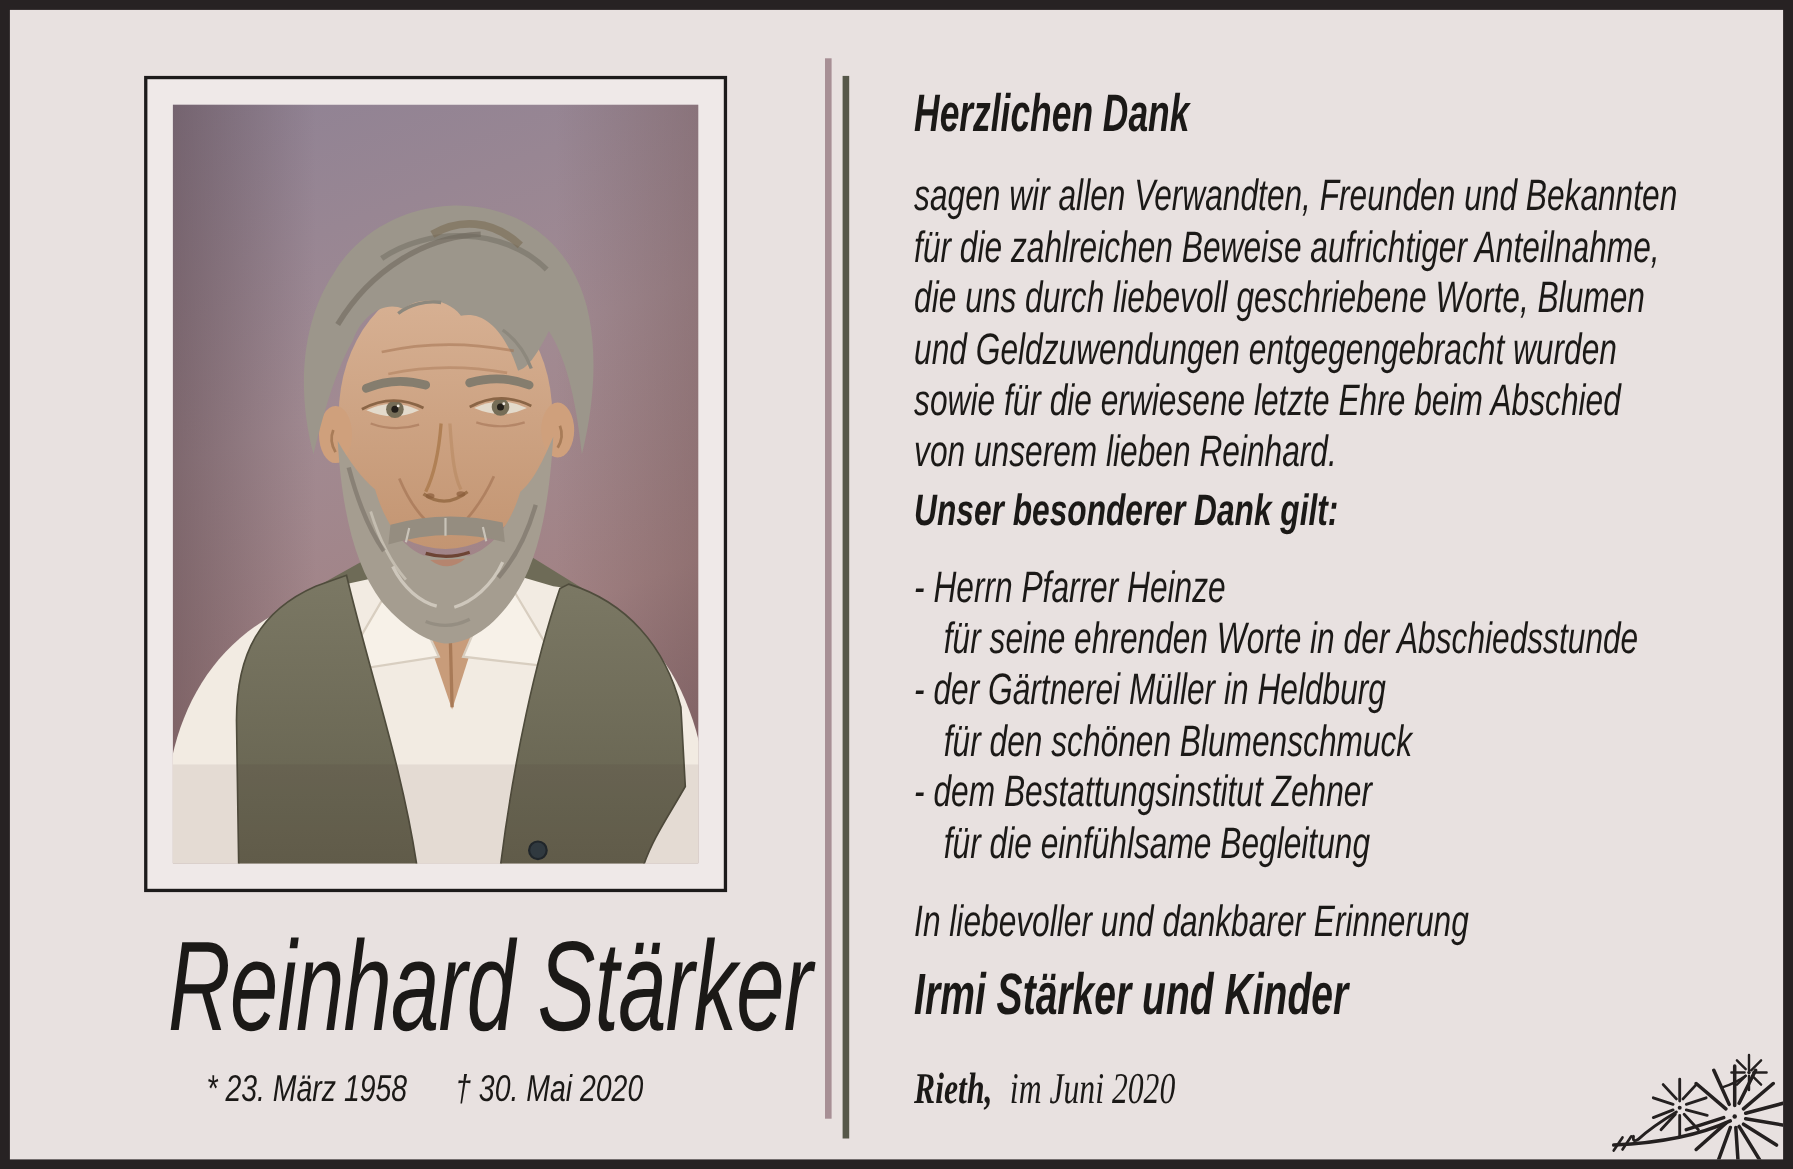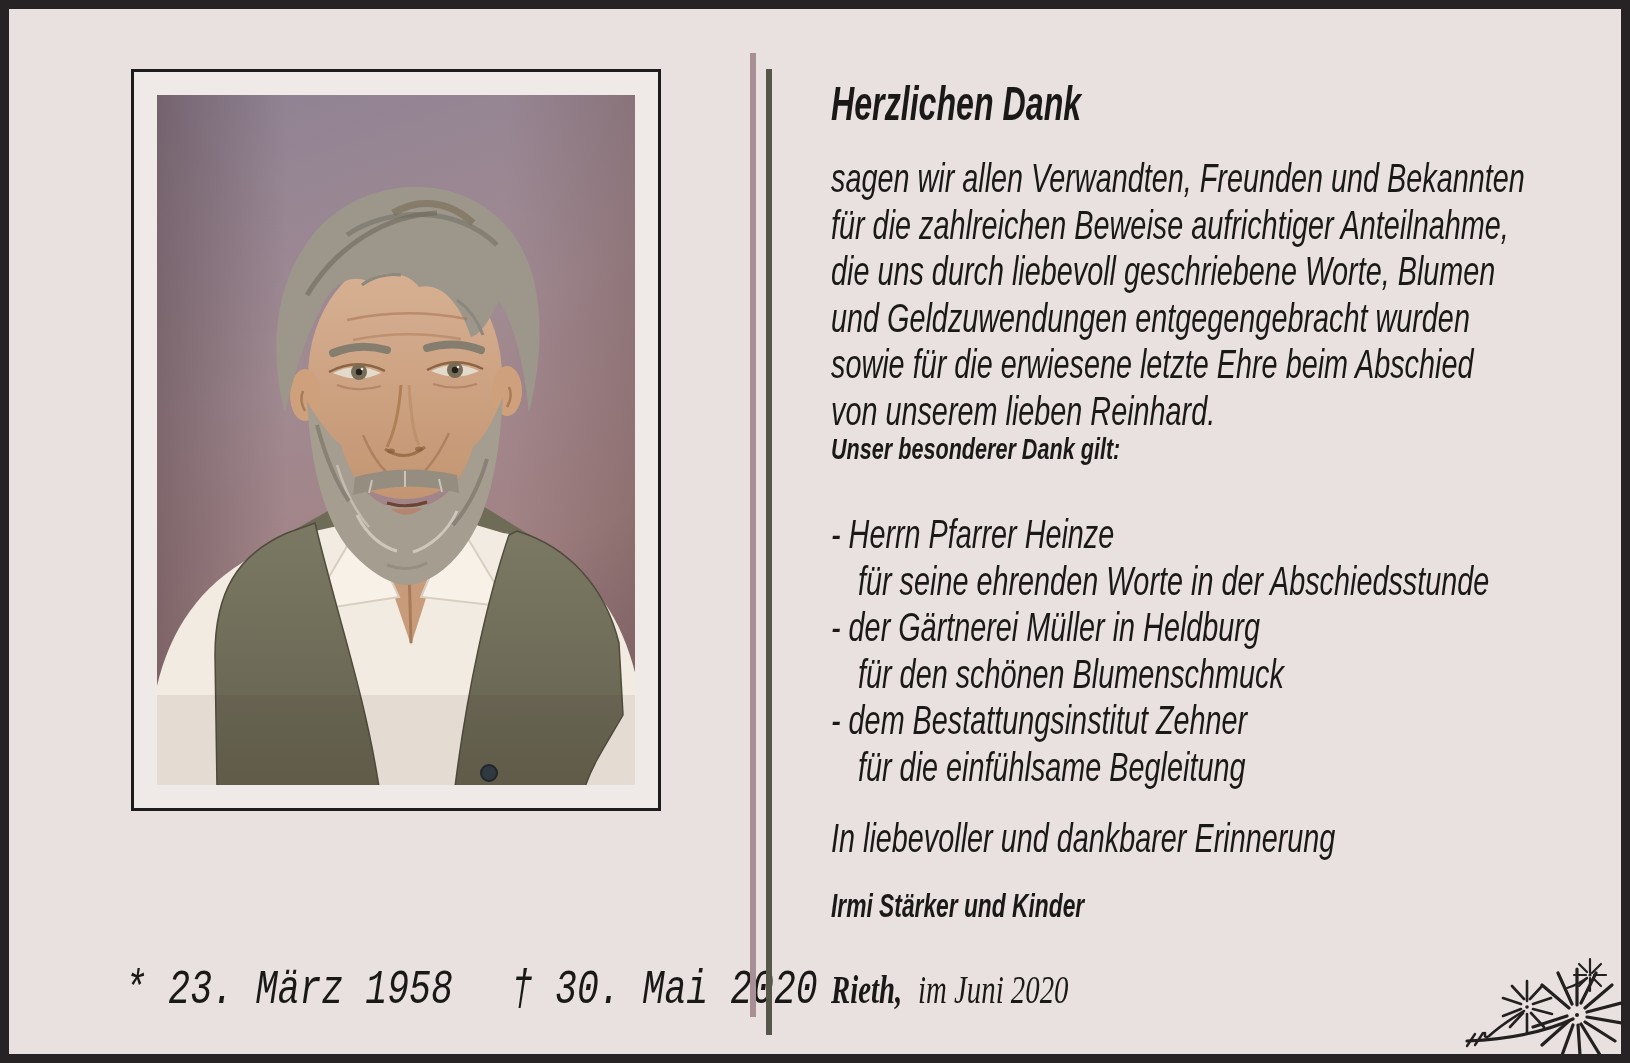--- a/index.html
+++ b/index.html
@@ -19,32 +19,32 @@
     border:3px solid #1d1b1b;background:#efe9e8;padding:23px;
   }
   .photo{width:100%;height:100%;display:block;}
 
   .rule{position:absolute;}
   .rule-rose{left:741px;top:44px;width:6px;height:964px;background:#a78f95;}
   .rule-olive{left:757px;top:60px;width:6px;height:966px;background:#565749;}
 
   .left-col-name{position:absolute;left:6px;top:826px;width:742px;text-align:center;line-height:122px;}
   .name-text{font-size:116px;font-weight:400;letter-spacing:-1px;}
-  .left-col-dates{position:absolute;left:6px;top:956px;width:742px;text-align:center;line-height:50px;font-size:48px;font-family:Liberation Mono, monospace;}
+  .left-col-dates{position:absolute;left:6px;top:956px;width:742px;text-align:center;line-height:50px;font-size:34px;}
   .left-col-dates .birth{margin-right:24px;}
   .left-col-dates .death{margin-left:24px;}
 
   .right-col{position:absolute;left:822px;top:0;width:800px;height:100%;}
   .rc-block{position:absolute;left:0;}
   .t-h1{top:64px;font-size:48px;font-weight:700;line-height:62px;}
   .t-para{top:146px;}
-  .t-h2{top:417px;font-size:30px;font-weight:700;line-height:46.6px;}
+  .t-h2{top:432px;font-size:40px;font-weight:700;line-height:46.6px;}
   .t-list{top:502px;}
   .t-rem{top:806px;}
-  .t-family{top:866px;font-size:34px;font-weight:700;line-height:60px;}
+  .t-family{top:866px;font-size:53px;font-weight:700;line-height:60px;}
   .t-closing{top:958px;line-height:46.6px;font-size:40px;font-family:Liberation Serif, serif;}
   .t-closing .place{font-weight:700;}
   .t-closing .when{margin-left:12px;}
   .line{line-height:46.6px;font-size:40px;}
   .cont{margin-left:27px;}
 
   .dandelion{position:absolute;left:1388px;top:878px;width:230px;height:175px;}
 </style>
 </head>
 <body>
@@ -149,20 +149,23 @@
 
       <path d="M198,382 Q248,368 300,380 L302,398 Q250,384 196,400 Z" fill="#958d80"></path>
       <path d="M215,385 L212,398 M248,376 L248,392 M282,384 L285,397" stroke="#c9c3b8" stroke-width="2" fill="none"></path>
       <path d="M230,408 Q250,414 270,407" stroke="#6d4434" stroke-width="3" fill="none"></path>
       <path d="M234,414 Q250,426 266,413" fill="#b97f66" opacity="0.8"></path>
 
       <rect y="600" width="478" height="90" fill="rgba(60,40,40,0.08)"></rect>
     </svg>
   </div>
 
+  <div class="left-col-name">
+    <span class="cond-c name-text">Reinhard Stärker</span>
+  </div>
   <div class="left-col-dates">
     <span class="cond-d">
       <span class="birth">* 23. März 1958</span>
       <span class="death">† 30. Mai 2020</span>
     </span>
   </div>
 
   <div class="rule rule-rose"></div>
   <div class="rule rule-olive"></div>
 

